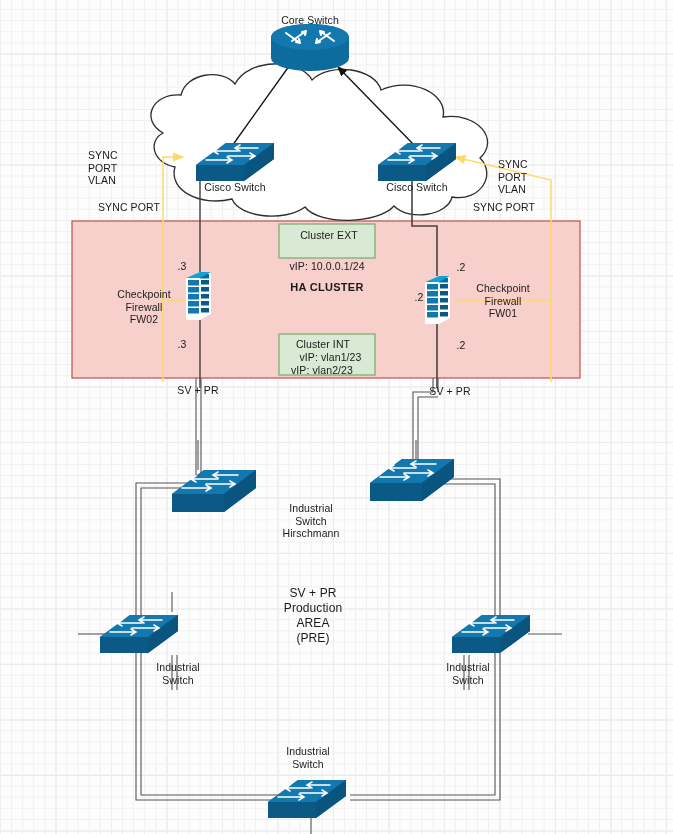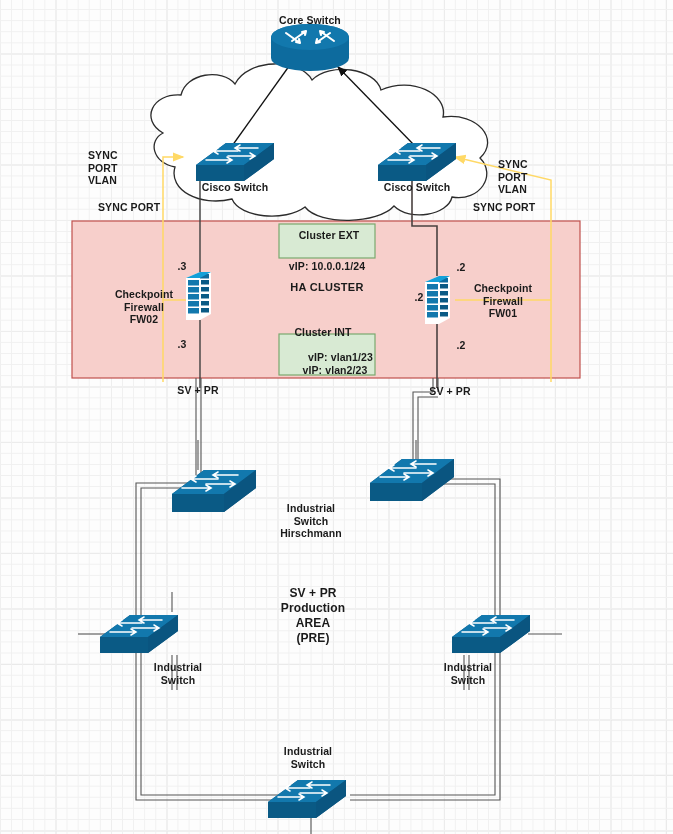--- a/index.html
+++ b/index.html
@@ -24,21 +24,20 @@
   }
   svg.layer{position:absolute;left:0;top:0;width:673px;height:834px;}
   .lbl{
     position:absolute;
     font-size:10.5px;
     color:#1a1a1a;
     line-height:12.5px;
     text-align:center;
     white-space:pre;
     letter-spacing:0.1px;
-    font-weight:bold;
   }
   .lbl.bold{font-weight:bold;font-size:11px;letter-spacing:0.3px;}
   .lbl.big{font-size:12px;line-height:15px;}
 </style>
 </head>
 <body>
 
 <div id="canvas"></div>
 
 <svg class="layer" viewBox="0 0 673 834">
@@ -251,23 +250,23 @@
 
 <div class="lbl" style="left:498px;top:158px;width:46px;text-align:left;">SYNC
 PORT
 VLAN</div>
 
 <div class="lbl" style="left:473px;top:201px;width:70px;text-align:left;">SYNC PORT</div>
 
 <div class="lbl" style="left:279px;top:229px;width:100px;">Cluster EXT</div>
 <div class="lbl" style="left:279px;top:242px;width:96px;margin-top:18px;">vIP: 10.0.0.1/24</div>
 
-<div class="lbl" style="left:279px;top:326px;width:88px;">Cluster INT</div>
-<div class="lbl" style="left:295px;top:351px;width:91px;">vIP: vlan1/23</div>
-<div class="lbl" style="left:287px;top:364px;width:96px;">vIP: vlan2/23</div>
+<div class="lbl" style="left:279px;top:338px;width:88px;">Cluster INT</div>
+<div class="lbl" style="left:285px;top:351px;width:91px;">vIP: vlan1/23</div>
+<div class="lbl" style="left:274px;top:364px;width:96px;">vIP: vlan2/23</div>
 
 <div class="lbl bold" style="left:272px;top:281px;width:110px;text-align:center;">HA CLUSTER</div>
 
 <div class="lbl" style="left:104px;top:288px;width:80px;">Checkpoint
 Firewall
 FW02</div>
 
 <div class="lbl" style="left:461px;top:282px;width:84px;">Checkpoint
 Firewall
 FW01</div>

